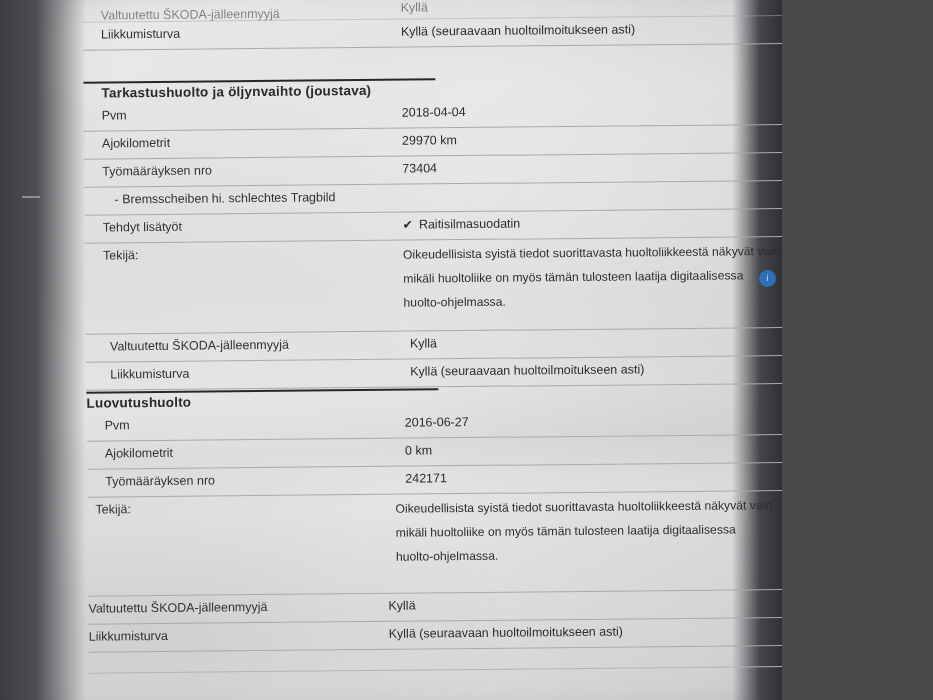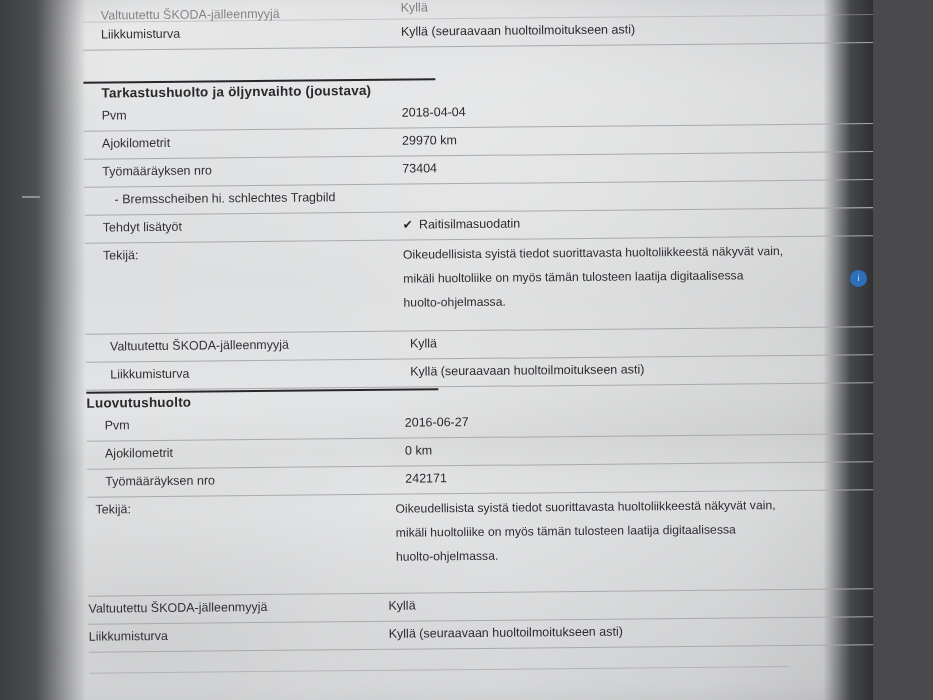--- a/index.html
+++ b/index.html
@@ -2,21 +2,21 @@
 <html><head>
 <meta charset="utf-8">
 <style>
   html, body {
     margin: 0;
     padding: 0;
     background: #4a4a4c;
   }
   #page {
     position: relative;
-    width: 873px;
+    width: 782px;
     height: 700px;
     overflow: hidden;
     background: #fef9c3;
     font-family: "Liberation Sans", sans-serif;
   }
   
   #paper {
     position: absolute;
     left: -20px;
     top: -26px;

